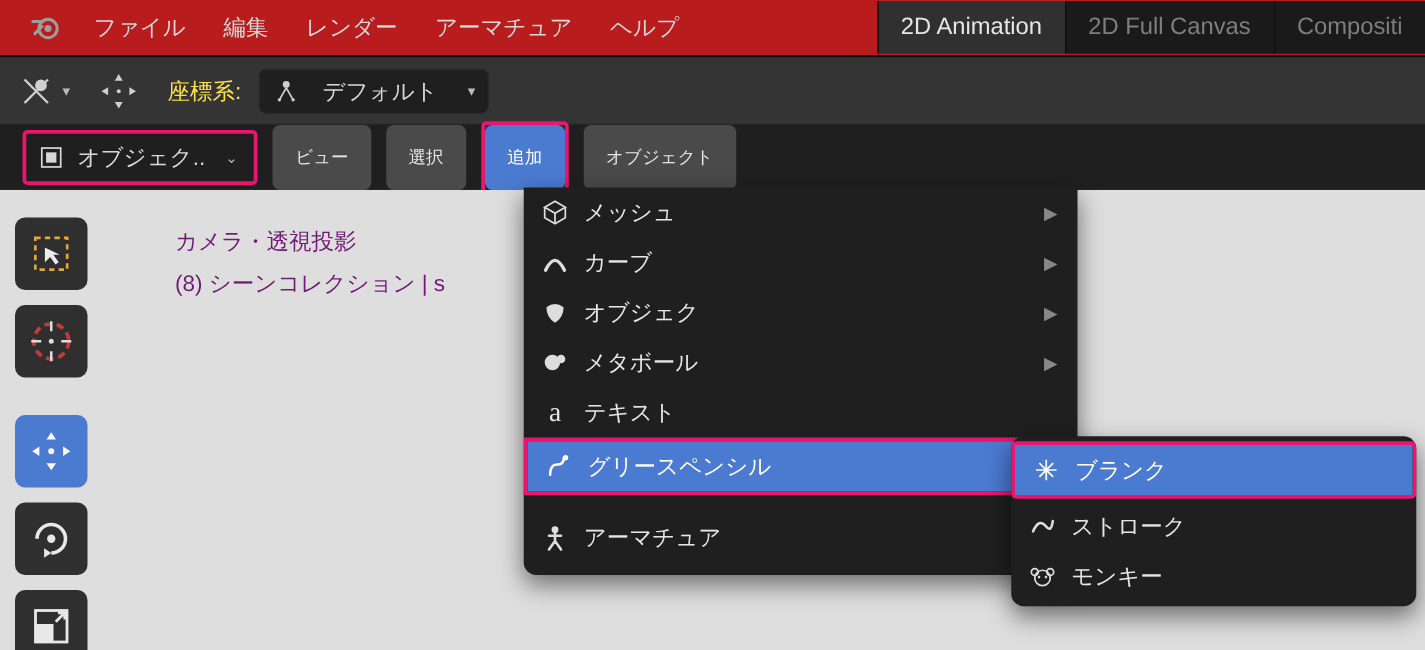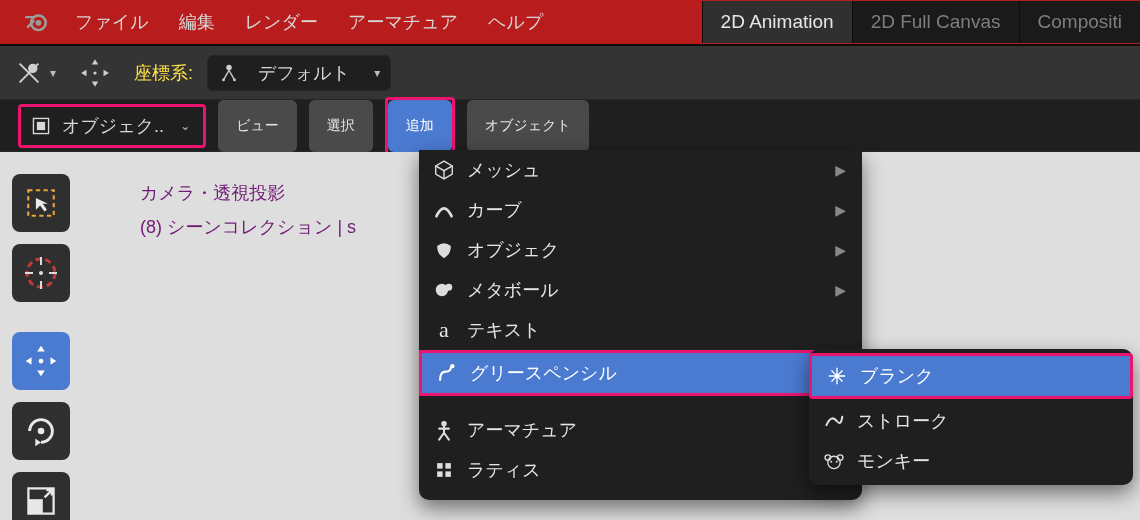--- a/index.html
+++ b/index.html
@@ -370,29 +370,20 @@
   <div class="menu-sep"></div>
 
   <div class="menu-item">
     <svg width="22" height="22" viewBox="0 0 32 32">
       <circle cx="16" cy="7" r="4" fill="#ddd"></circle>
       <path d="M16 11 L16 20 M16 20 L9 30 M16 20 L23 30 M9 14 L23 14" stroke="#ddd" stroke-width="3" stroke-linecap="round"></path>
     </svg>
     <span>アーマチュア</span>
   </div>
 
-  <div class="menu-item">
-    <svg width="22" height="22" viewBox="0 0 32 32">
-      <rect x="6" y="6" width="8" height="8" fill="#ddd"></rect>
-      <rect x="18" y="6" width="8" height="8" fill="#ddd"></rect>
-      <rect x="6" y="18" width="8" height="8" fill="#ddd"></rect>
-      <rect x="18" y="18" width="8" height="8" fill="#ddd"></rect>
-    </svg>
-    <span>ラティス</span>
-  </div>
 </div>
 
 <div class="submenu">
   <div class="sub-wrap">
     <div class="menu-item hover">
       <svg width="22" height="22" viewBox="0 0 32 32">
         <path d="M16 4 L16 28 M4 16 L28 16 M8 8 L24 24 M24 8 L8 24" stroke="#fff" stroke-width="2"></path>
       </svg>
       <span>ブランク</span>
     </div>

